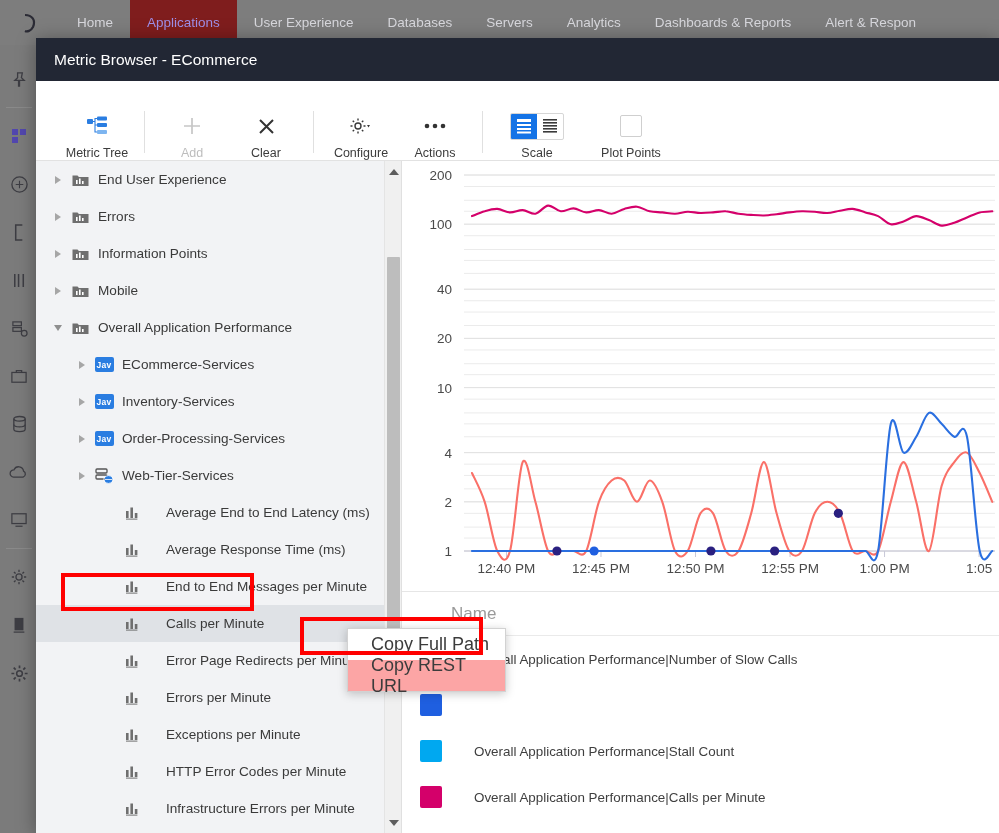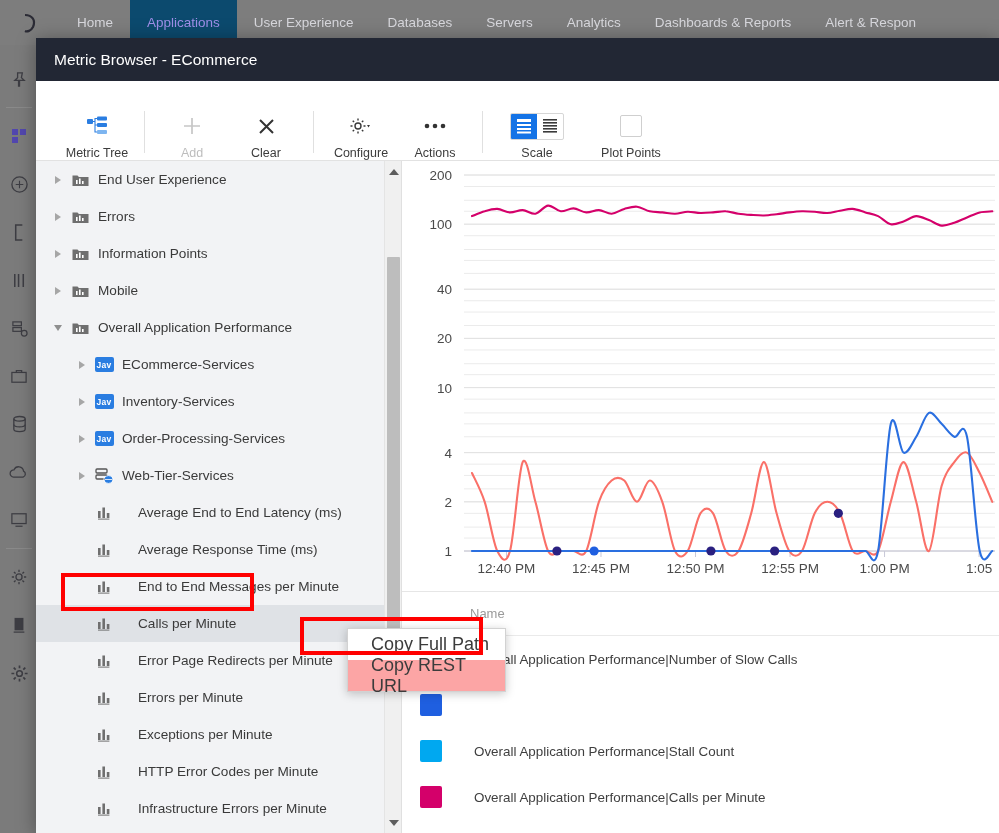--- a/index.html
+++ b/index.html
@@ -21,21 +21,21 @@
   }
   .brand-logo {
     width: 60px; height: 45px; display: flex; align-items: center; justify-content: center;
     color: #2b2b35; font-size: 21px; font-weight: bold;
   }
   .nav-item {
     height: 45px; padding: 0 17px;
     display: flex; align-items: center; justify-content: center;
     font-size: 13.5px; color: #d8d8dd; white-space: nowrap;
   }
-  .nav-item.active { background: #0c4a6e; color: #9f8fe8; text-align: right; }
+  .nav-item.active { background: #7f1d1d; color: #9f8fe8; text-align: right; }
 
   .left-rail {
     position: absolute; left: 0; top: 45px; width: 38px; bottom: 0;
     background: #7b7b7b;
     display: flex; flex-direction: column; align-items: center;
     padding-top: 10px; gap: 0px;
   }
   .rail-icon {
     width: 38px; height: 48px; display: flex; align-items: center; justify-content: center;
     color: #33333a; opacity: .85;
@@ -99,21 +99,21 @@
   .tw {
     width: 20px; height: 37px; display: flex; align-items: center; justify-content: center;
     flex: 0 0 20px;
   }
   .caret-r { width: 0; height: 0; border-left: 6px solid #a6a6a6; border-top: 4.5px solid transparent; border-bottom: 4.5px solid transparent; }
   .caret-d { width: 0; height: 0; border-top: 6px solid #8f8f8f; border-left: 4.5px solid transparent; border-right: 4.5px solid transparent; }
   .tree-ico { width: 24px; display: flex; align-items: center; justify-content: center; flex: 0 0 24px; }
   .tree-lbl { margin-left: 6px; }
   .indent1 { padding-left: 12px; }
   .indent2 { padding-left: 36px; }
-  .indent3 { padding-left: 20px; gap: 16px; }
+  .indent3 { padding-left: 48px; gap: 16px; }
 
   .badge-jav {
     width: 19px; height: 15px; background: #2a7de1; color: #fff; border-radius: 2px;
     font-size: 8.5px; display: flex; align-items: center; justify-content: center;
     font-weight: bold; letter-spacing: .2px;
   }
 
   
   .tsb { position: absolute; right: 0; top: 0; bottom: 0; width: 17px; background: #f0f0f0; border-left: 1px solid #e4e4e4;}
   .tsb-up, .tsb-dn {
@@ -125,22 +125,22 @@
   .ar-dn { width: 0; height: 0; border-top: 6px solid #5d5d5d; border-left: 5px solid transparent; border-right: 5px solid transparent;}
   .tsb-thumb { position: absolute; left: 2px; width: 13px; top: 96px; height: 380px; background: #bdbdbd; border-radius: 1px; }
 
   
   .right-panel { flex: 1; display: flex; flex-direction: column; background: #fff; position: relative; }
   .chart-area { height: 430px; position: relative; }
   .chart-svg { position: absolute; inset: 0; }
 
   .legend-wrap { flex: 1; position: relative; border-top: 1px solid #e6e6e6; }
   .legend-head {
-    height: 44px; display: flex; align-items: center; padding-left: 68px;
-    font-size: 13px; color: #9a9a9a; border-bottom: 1px solid #eaeaea;
+    height: 44px; display: flex; align-items: center; padding-left: 49px;
+    font-size: 17px; color: #9a9a9a; border-bottom: 1px solid #eaeaea;
   }
   .legend-row { height: 46px; display: flex; align-items: center; padding-left: 18px; }
   .sw { width: 22px; height: 22px; border-radius: 2px; flex: 0 0 22px; }
   .legend-name { margin-left: 32px; font-size: 13.4px; color: #3f3f3f; white-space: nowrap; }
 
   
   .ctx-menu {
     position: absolute; left: 311px; top: 590px; width: 159px;
     background: #ffffff; border: 1px solid #d2d2d2; box-shadow: 0 2px 9px rgba(0,0,0,.22);
     z-index: 40;

